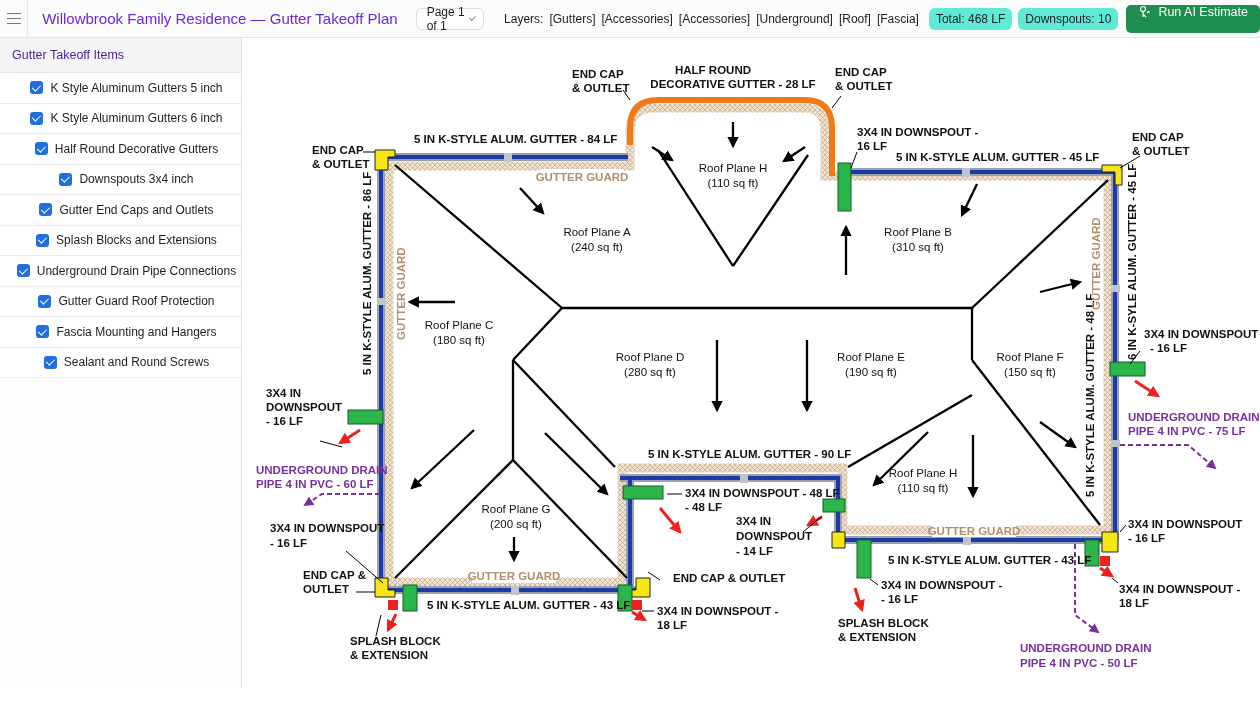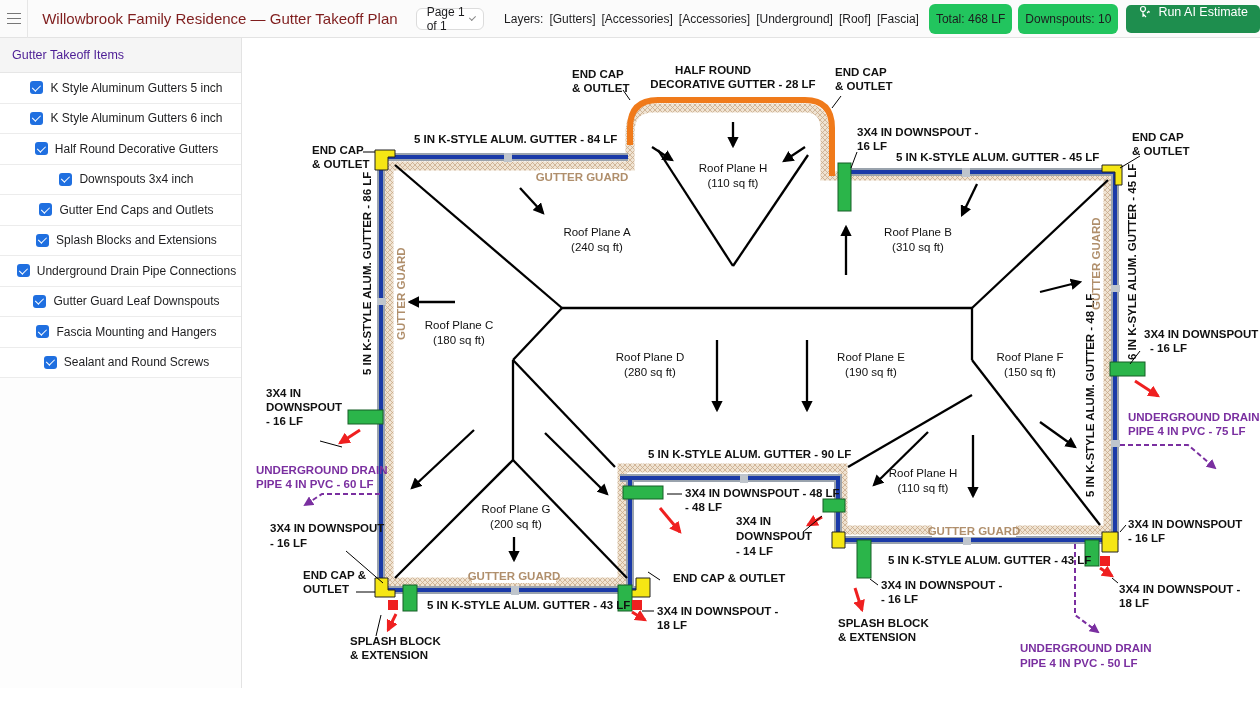--- a/index.html
+++ b/index.html
@@ -3,28 +3,28 @@
 <meta charset="utf-8">
 <style>
   * { box-sizing: border-box; margin: 0; padding: 0; }
   html, body { width: 1260px; height: 720px; overflow: hidden; background: #ffffff;
     font-family: "Liberation Sans", "DejaVu Sans", sans-serif; color: #1d1d1f; }
   .topbar { position: absolute; left: 0; top: 0; width: 1260px; height: 38px; background: #fbfbfb;
     border-bottom: 1px solid #e3e3e3; display: flex; align-items: center; }
   .menu-btn { width: 41px; height: 38px; display: flex; align-items: center; justify-content: center;
     border-right: 1px solid #e6e6e6; cursor: pointer; }
   .menu-btn span { display: block; width: 14px; height: 1.6px; background: #777; box-shadow: 0 -5px 0 #777, 0 5px 0 #777; }
-  .title { font-size: 15px; margin-left: 14px; color: #7f1d1d; white-space: nowrap; }
+  .title { font-size: 15px; margin-left: 14px; color: #6d28d9; white-space: nowrap; }
   .page-select { margin-left: 18px; height: 22px; padding: 0 10px; border: 1px solid #dcdcdc; border-radius: 6px;
     background: #fff; font-size: 12px; display: flex; align-items: center; gap: 1px; cursor: pointer; }
   .page-select .chev { width: 6px; height: 6px; border-right: 1px solid #888; border-bottom: 1px solid #888;
     transform: rotate(45deg) translateY(-2px); }
   .layers { margin-left: 20px; font-size: 12px; display: flex; gap: 6px; white-space: nowrap; align-items: center; }
   .layers .layer { cursor: pointer; }
-  .chip { margin-left: 10px; height: 30px; padding: 0 7px; border-radius: 6px; background: #22c55e;
+  .chip { margin-left: 10px; height: 22px; padding: 0 7px; border-radius: 6px; background: #5eead4;
     font-size: 12px; display: flex; align-items: center; white-space: nowrap; }
   .chip + .chip { margin-left: 6px; }
   .run-btn { margin-left: 8px; height: 28px; padding: 0 12px; border-radius: 5px; background: #1e8e4e;
     color: #fff; font-size: 12.5px; display: flex; gap: 6px; cursor: pointer; white-space: nowrap; }
   .run-btn svg { width: 14px; height: 14px; }
 
   .sidebar { position: absolute; left: 0; top: 38px; width: 242px; height: 650px; background: #fdfdfd;
     border-right: 1px solid #e3e3e3; }
   .sb-header { height: 35px; padding-left: 12px; display: flex; align-items: center; font-size: 12.5px;
     background: #f5f5f5; border-bottom: 1px solid #e6e6e6; color: #4c1d95; }
@@ -96,21 +96,21 @@
   <div class="sb-item">
       <span class="cb"></span>
       <span>Splash Blocks and Extensions</span>
     </div>
   <div class="sb-item">
       <span class="cb"></span>
       <span>Underground Drain Pipe Connections</span>
     </div>
   <div class="sb-item">
       <span class="cb"></span>
-      <span>Gutter Guard Leaf Downspouts</span>
+      <span>Gutter Guard Roof Protection</span>
     </div>
   <div class="sb-item">
       <span class="cb"></span>
       <span>Fascia Mounting and Hangers</span>
     </div>
   <div class="sb-item">
       <span class="cb"></span>
       <span>Sealant and Round Screws</span>
     </div>
 </div>

